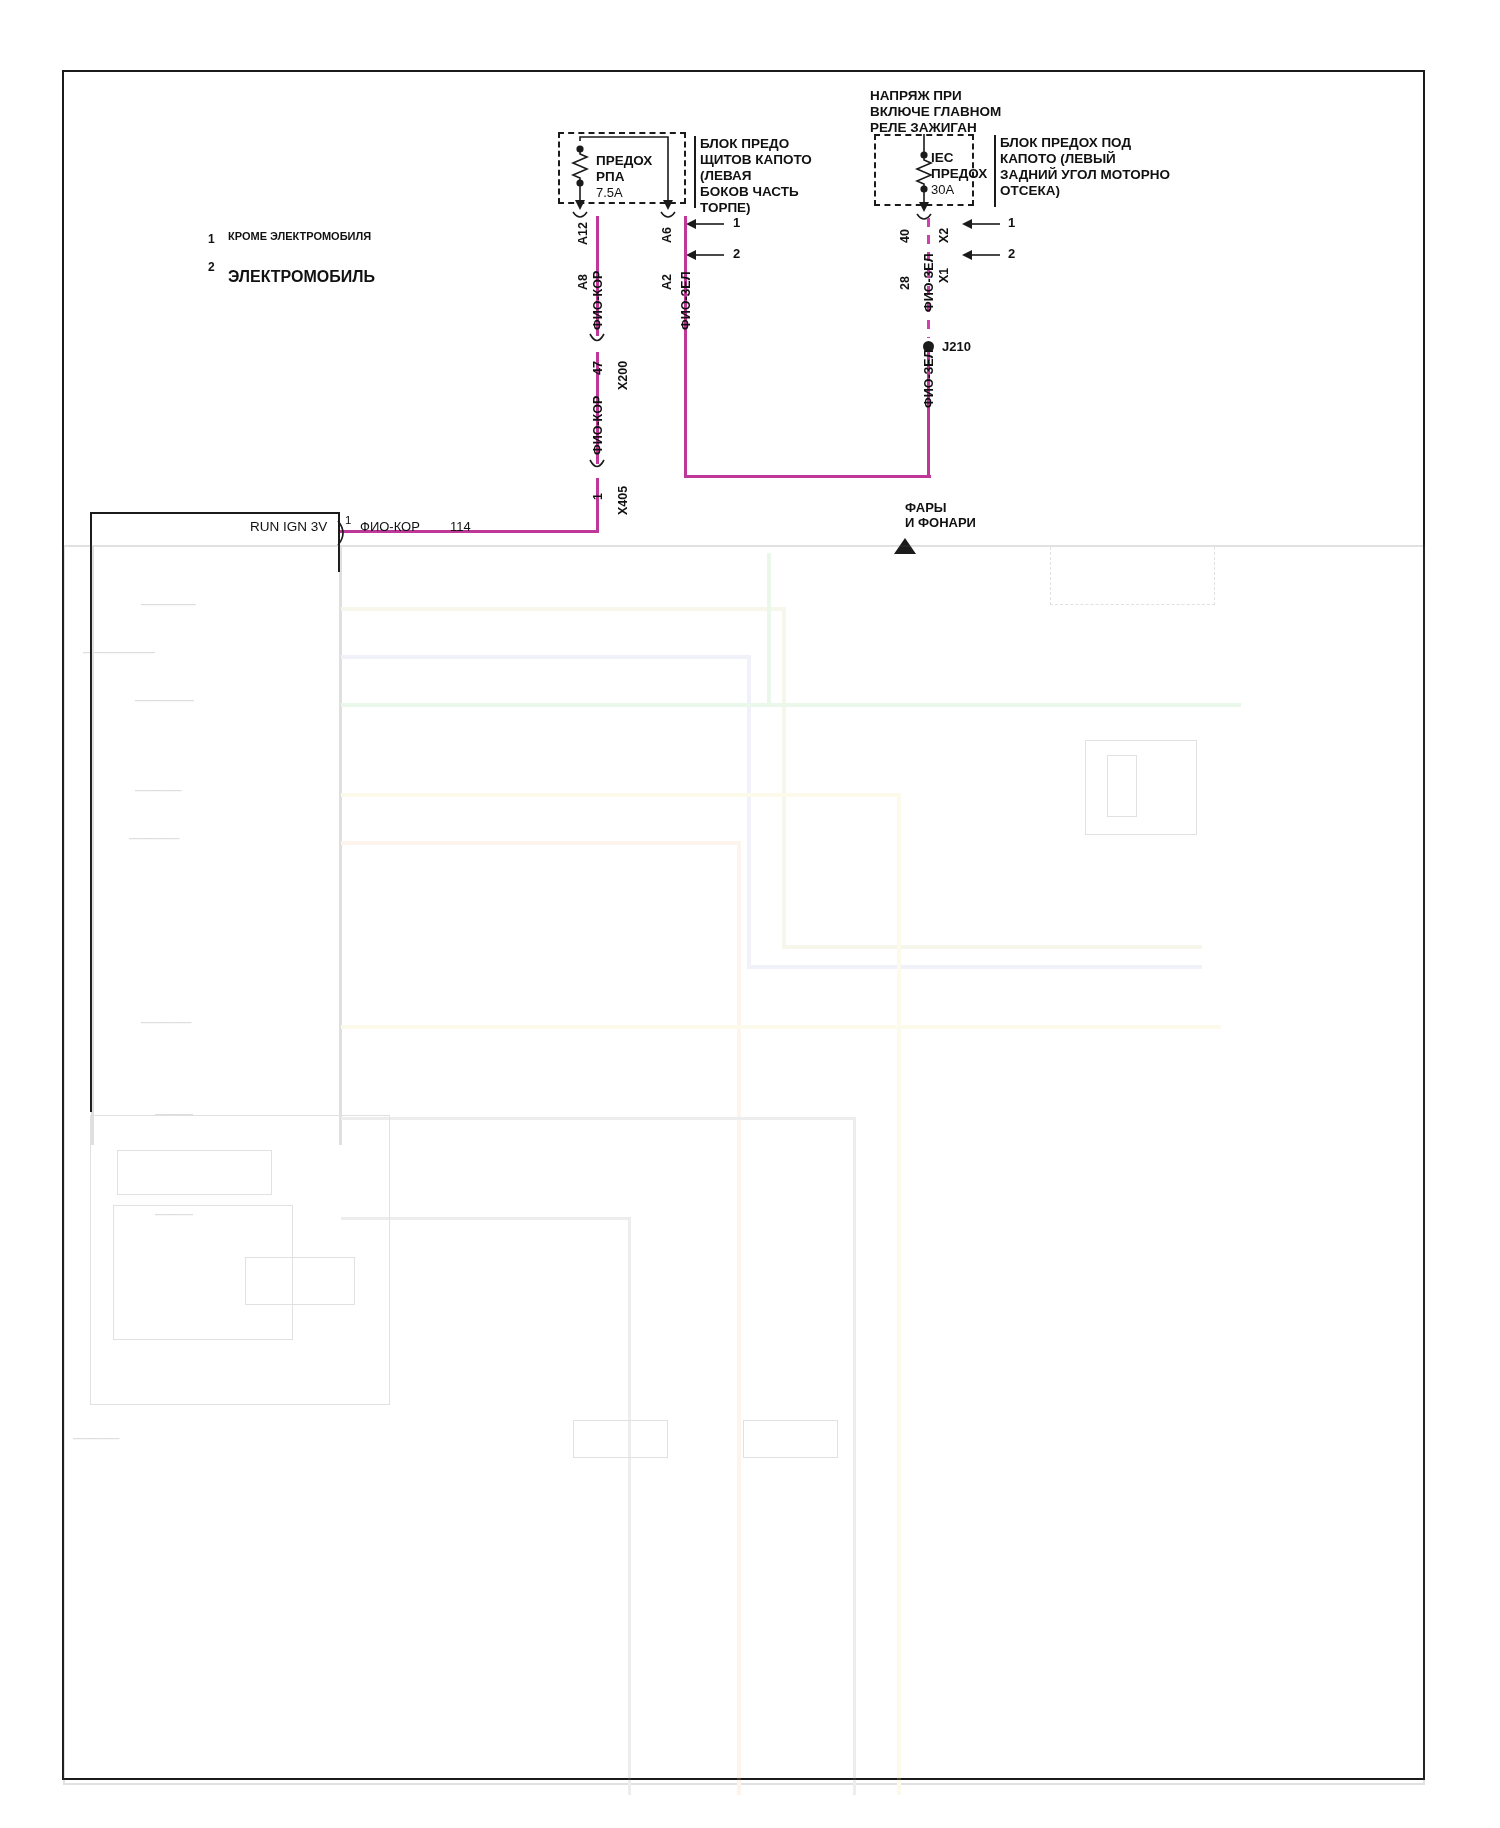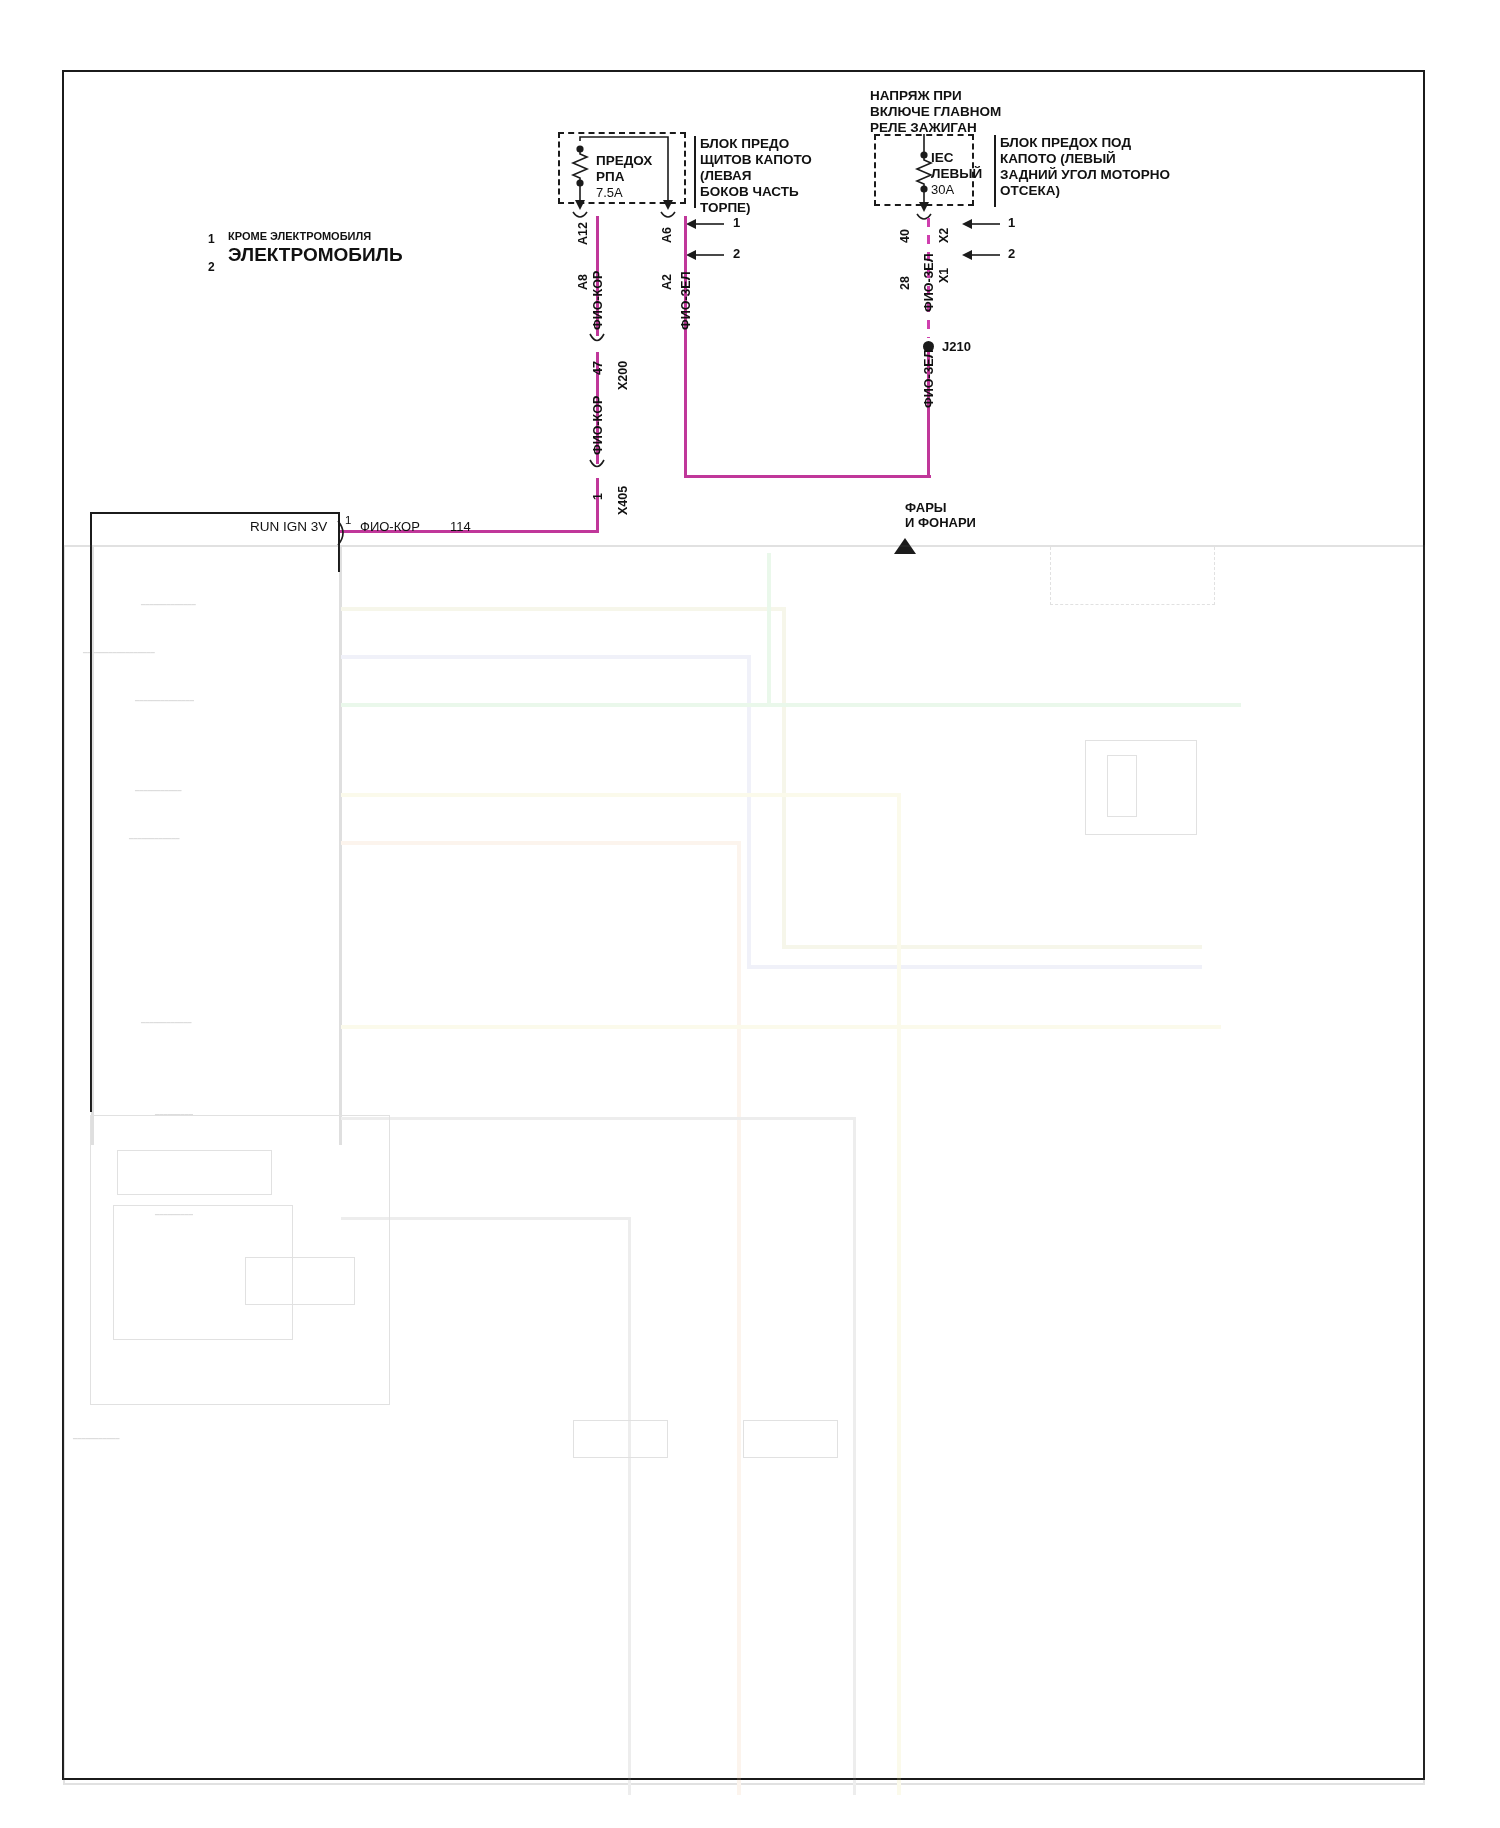--- a/index.html
+++ b/index.html
@@ -42,21 +42,21 @@
   <div id="outerframe"></div>
 
   <div class="txt b" style="left:870px;top:88px;font-size:13.5px;text-align:center;width:0;transform:translateX(-50%);">НАПРЯЖ ПРИ
 ВКЛЮЧЕ ГЛАВНОМ
 РЕЛЕ ЗАЖИГАН</div>
 
   <div>
     <div class="txt b" style="left:208px;top:232px;font-size:12px;">1</div>
     <div class="txt b" style="left:228px;top:230px;font-size:11px;">КРОМЕ ЭЛЕКТРОМОБИЛЯ</div>
     <div class="txt b" style="left:208px;top:260px;font-size:12px;">2</div>
-    <div class="txt b" style="left:228px;top:244px;font-size:19px;">ЭЛЕКТРОМОБИЛЬ</div>
+    <div class="txt b" style="left:228px;top:268px;font-size:16px;">ЭЛЕКТРОМОБИЛЬ</div>
   </div>
 
   <div class="fuseblock" style="left:558px;top:132px;width:128px;height:72px;"></div>
 
   <svg class="abs" style="left:558px;top:132px;width:160px;height:95px;">
 
     <polyline points="22,9 22,5 110,5 110,72" fill="none" stroke="#1b1b1b" stroke-width="1.6"></polyline>
 
     <path d="M22,18 L22,22 L29,25 L15,31 L29,37 L15,43 L22,46 L22,50" fill="none" stroke="#1b1b1b" stroke-width="1.6"></path>
     <circle cx="22" cy="17" r="3.6" fill="#1b1b1b"></circle>
@@ -103,21 +103,21 @@
     <line x1="50" y1="26" x2="50" y2="44" stroke="#1b1b1b" stroke-width="1.6"></line>
     <path d="M50,48 L50,52 L57,55 L43,61 L57,67 L43,73 L50,76 L50,80" fill="none" stroke="#1b1b1b" stroke-width="1.6"></path>
     <circle cx="50" cy="47" r="3.6" fill="#1b1b1b"></circle>
     <circle cx="50" cy="81" r="3.6" fill="#1b1b1b"></circle>
     <line x1="50" y1="84" x2="50" y2="98" stroke="#1b1b1b" stroke-width="1.6"></line>
     <polygon points="50,104 45,94 55,94" fill="#1b1b1b"></polygon>
     <path d="M43,106 q7,10 14,0" fill="none" stroke="#1b1b1b" stroke-width="1.6"></path>
   </svg>
 
   <div class="txt b" style="left:931px;top:150px;font-size:13.5px;">IEC
-ЛЕВЫЙ</div>
+ПРЕДОХ</div>
   <div class="txt" style="left:931px;top:182px;font-size:13px;">30A</div>
   <div class="txt b" style="left:1000px;top:135px;font-size:13.5px;">БЛОК ПРЕДОХ ПОД
 КАПОТО (ЛЕВЫЙ
 ЗАДНИЙ УГОЛ МОТОРНО
 ОТСЕКА)</div>
   <div class="line vl" style="left:994px;top:135px;height:72px;"></div>
 
   <div class="txt b vert" style="left:898px;top:243px;font-size:12.5px;">40</div>
   <div class="txt b vert" style="left:937px;top:243px;font-size:12.5px;">X2</div>
   <div class="txt b vert" style="left:898px;top:290px;font-size:12.5px;">28</div>

